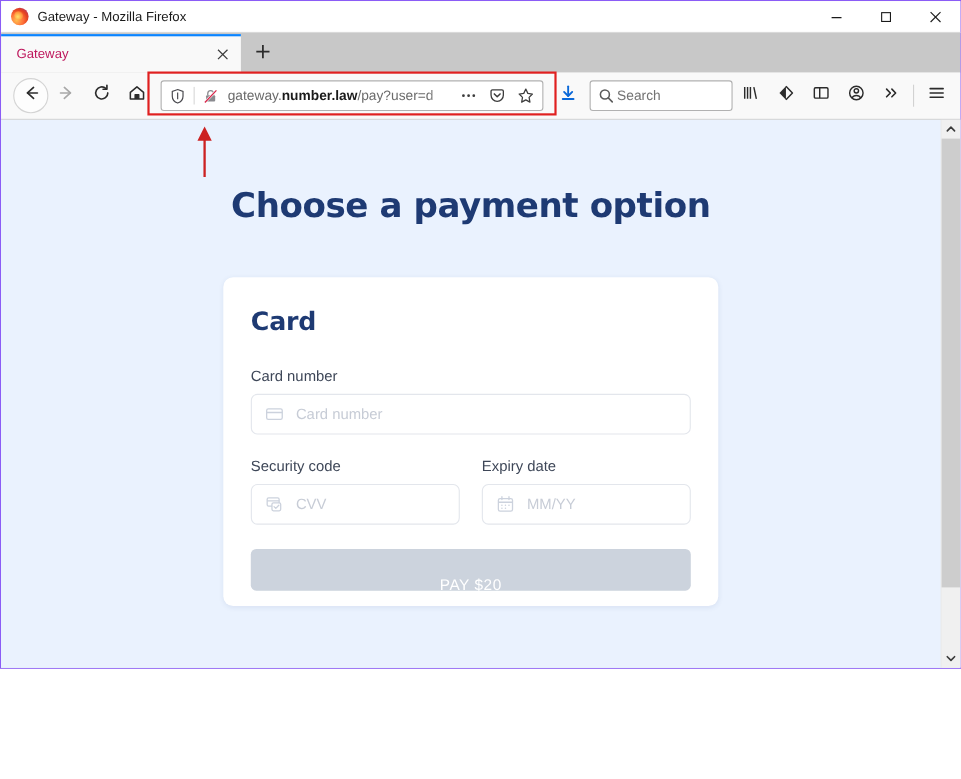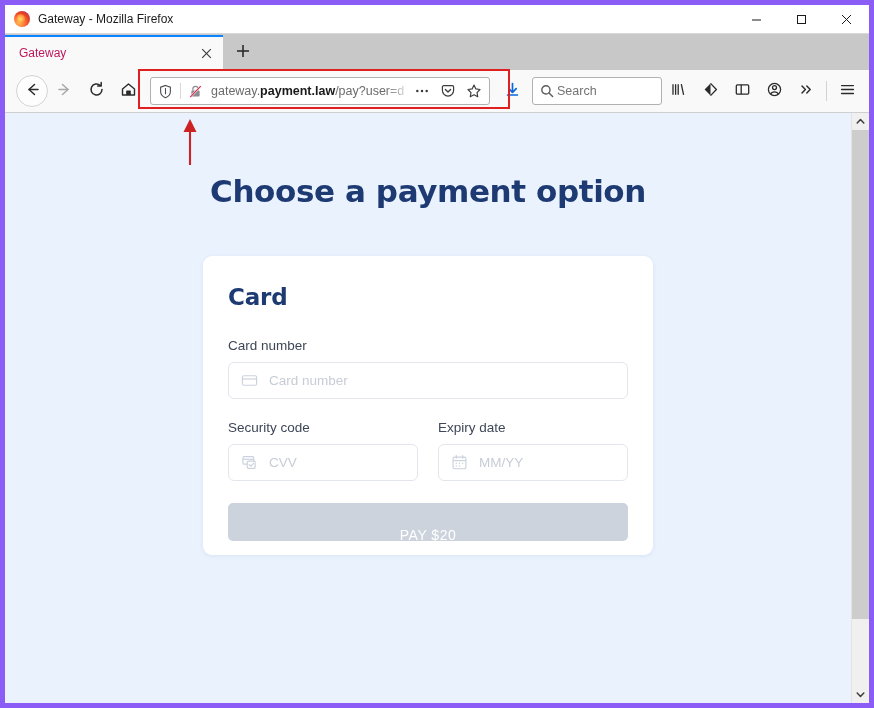--- a/index.html
+++ b/index.html
@@ -11,27 +11,27 @@
     height: 708px;
     overflow: hidden;
     font-family: "Liberation Sans", sans-serif;
     background: #ffffff;
     -webkit-font-smoothing: antialiased;
   }
 
   
   .window {
     width: 874px;
-    height: 708px;
+    height: 608px;
     position: relative;
     display: flex;
     flex-direction: column;
     background: #f0f0f0;
     box-sizing: border-box;
-    border: 5px solid #8b5cf6;
+    border: 1px solid #8b5cf6;
   }
 
   .titlebar {
     height: 28px;
     background: #ffffff;
     display: flex;
     align-items: center;
     flex: none;
     border-bottom: 1px solid #d9d9d9;
   }
@@ -444,21 +444,21 @@
         </span>
         <span class="url-sep"></span>
         <span class="url-lock">
           <svg width="15" height="15" viewBox="0 0 16 16">
             <path d="M5.2 7 L5.2 5.3 A2.8 2.8 0 0 1 10.8 5.3 L10.8 7" fill="none" stroke="#8a8a8f" stroke-width="1.25"></path>
             <rect x="3.6" y="7" width="8.8" height="6.2" rx="1" fill="#8a8a8f"></rect>
             <line x1="2.4" y1="14" x2="13.6" y2="2.3" stroke="#ffffff" stroke-width="2.3"></line>
             <line x1="2.4" y1="14" x2="13.6" y2="2.3" stroke="#d7264a" stroke-width="1.25"></line>
           </svg>
         </span>
-        <span class="url-text">gateway.<b>payment.law</b>/pay?user=d</span>
+        <span class="url-text">gateway.<b>number.law</b>/pay?user=d</span>
         <span class="url-btn">
           <svg width="16" height="16" viewBox="0 0 16 16">
               <circle cx="3.3" cy="8" r="1.25" fill="#3c3c3c"></circle>
               <circle cx="8" cy="8" r="1.25" fill="#3c3c3c"></circle>
               <circle cx="12.7" cy="8" r="1.25" fill="#3c3c3c"></circle>
             </svg>
         </span>
         <span class="url-btn">
           <svg width="16" height="16" viewBox="0 0 16 16">
             <path d="M2.4 4 A1.3 1.3 0 0 1 3.7 2.7 L12.3 2.7 A1.3 1.3 0 0 1 13.6 4 L13.6 7.3 C13.6 10.6 11.1 13.1 8 13.1 C4.9 13.1 2.4 10.6 2.4 7.3 Z" fill="none" stroke="#3c3c3c" stroke-width="1.2"></path>

